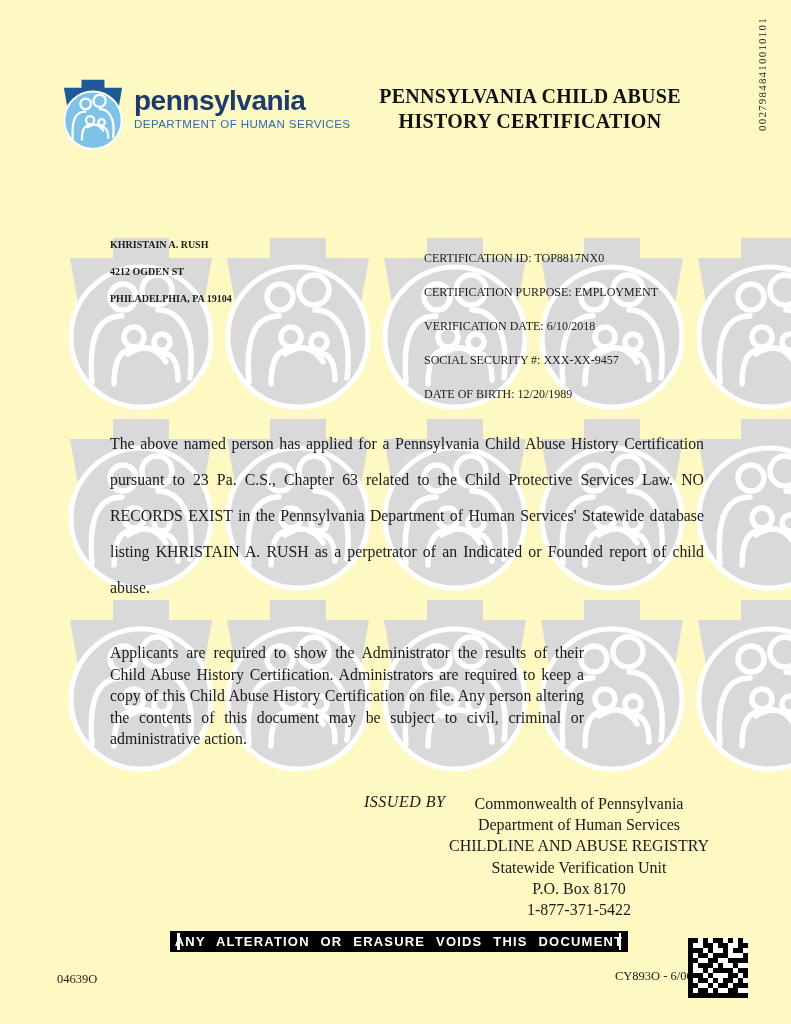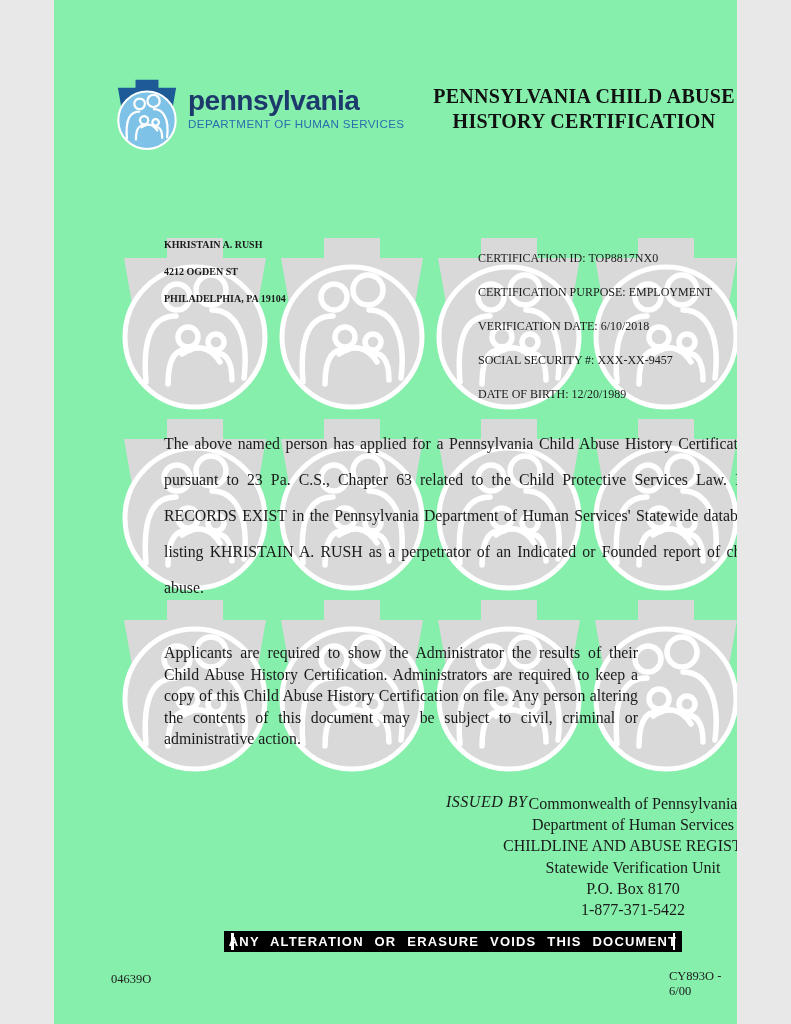--- a/index.html
+++ b/index.html
@@ -1,19 +1,19 @@
 <!DOCTYPE html>
 <html><head>
 <meta charset="utf-8">
 <style>
   * { margin:0; padding:0; box-sizing:border-box; }
   body { background:#e8e8e8; font-family:"Liberation Serif", serif; }
   .page {
-    position:relative; width:683px; height:1024px; margin:0 auto;
-    background:#86efac; overflow:hidden; color:#1a1a1a;
+    position:relative; width:791px; height:1024px; margin:0 auto;
+    background:#fef9c3; overflow:hidden; color:#1a1a1a;
   }
   
   .watermark { position:absolute; inset:0; z-index:0; }
   .wm-ks { position:absolute; width:150px; height:178px;
            --ks-body:#d9d9d9; --ks-circle:#d9d9d9; }
   .ks-body { fill:var(--ks-body); }
   .ks-circle { fill:var(--ks-circle); stroke:#ffffff; stroke-width:5; }
   .ks-fig { fill:none; stroke:#ffffff; stroke-width:5.5; stroke-linecap:round; }
   
   .logo { position:absolute; left:62px; top:78px; z-index:2; display:flex; }
@@ -37,21 +37,21 @@
   .para-main {
     position:absolute; left:110px; top:426px; width:594px; z-index:1;
     font-size:15.8px; line-height:36px; text-align:justify;
   }
   .para-notice {
     position:absolute; left:110px; top:642px; width:474px; z-index:1;
     font-size:15.8px; line-height:21.5px; text-align:justify;
   }
   
   .issued { position:absolute; left:0; top:793px; width:791px; z-index:1; font-size:16px; }
-  .issued-label { position:absolute; left:364px; top:0; font-style:italic; letter-spacing:0.5px;margin-left:28px; }
+  .issued-label { position:absolute; left:364px; top:0; font-style:italic; letter-spacing:0.5px; }
   .issued-lines { position:absolute; left:446px; top:0; width:266px; text-align:center; line-height:21.2px; }
   
   .alter-bar {
     position:absolute; left:170px; top:931px; width:458px; height:21px; z-index:2;
     background:#000; display:flex; align-items:center; justify-content:center;
   }
   .alter-bar span {
     color:#fff; font-family:"Liberation Sans", sans-serif; font-weight:bold;
     font-size:13px; letter-spacing:1.2px; word-spacing:6px; transform:scaleY(1.05);
   }

